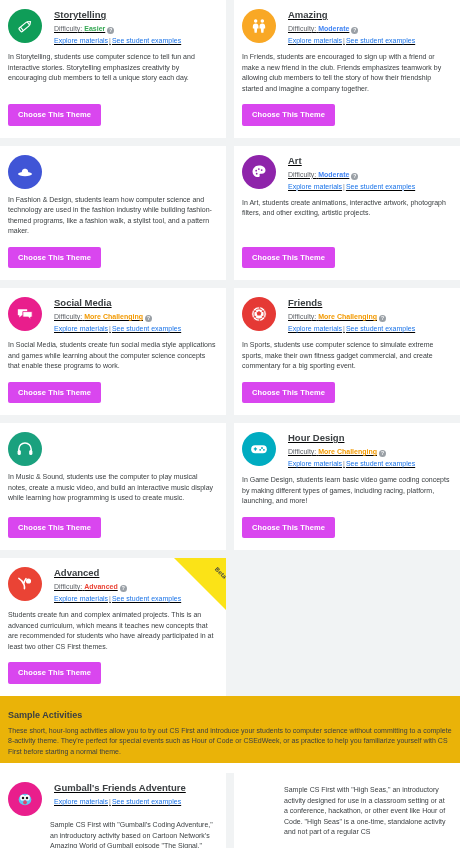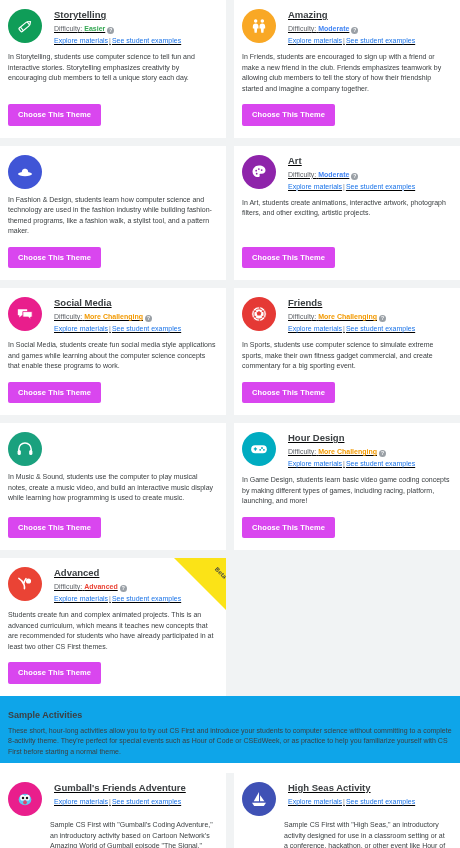--- a/index.html
+++ b/index.html
@@ -137,21 +137,21 @@
     top: 12px; right: -2px;
     transform: rotate(45deg);
     transform-origin: center;
     font-size: 6px;
     font-weight: bold;
     color: #3c4043;
     letter-spacing: .2px;
   }
 
   
-  .sample-section { padding: 14px 8px 6px 8px; background: #0ea5e9; }
+  .sample-section { padding: 14px 8px 6px 8px; background: #eab308; }
   .section-title {
     font-size: 9px;
     font-weight: bold;
     color: #3c4043;
     margin-bottom: 6px;
   }
   .section-desc {
     font-size: 7px;
     line-height: 10.5px;
     color: #3c4043;
@@ -376,31 +376,18 @@
             <div class="head-text">
               <div class="card-title">Gumball's Friends Adventure</div>
               <div class="links-row"><a href="#">Explore materials</a><span class="sep">|</span><a href="#">See student examples</a></div>
             </div>
           </div>
           <div class="card-desc indented">Sample CS First with "Gumball's Coding Adventure," an introductory activity based on Cartoon Network's Amazing World of Gumball episode "The Signal." This activity can be used in a classroom setting, at a conference, or at an event</div>
         </div>
       </div>
       <div class="card-cell">
         <div class="card">
-          <div class="card-head">
-            <div class="icon-badge" style="background:#3f51b5">
-              <svg width="20" height="20" viewBox="0 0 24 24" fill="none">
-                <path d="M12 3.6v11h-6.3z" fill="#fff"></path>
-                <path d="M13.3 7.4v7.2h5.2z" fill="#fff"></path>
-                <path d="M3.6 16.4h16.8l-2.6 4H6.2z" fill="#fff"></path>
-              </svg>
-            </div>
-            <div class="head-text">
-              <div class="card-title">High Seas Activity</div>
-              <div class="links-row"><a href="#">Explore materials</a><span class="sep">|</span><a href="#">See student examples</a></div>
-            </div>
-          </div>
           <div class="card-desc indented">Sample CS First with "High Seas," an introductory activity designed for use in a classroom setting or at a conference, hackathon, or other event like Hour of Code. "High Seas" is a one-time, standalone activity and not part of a regular CS</div>
         </div>
       </div>
     </div>
 
 </div>
 
 </body></html>

